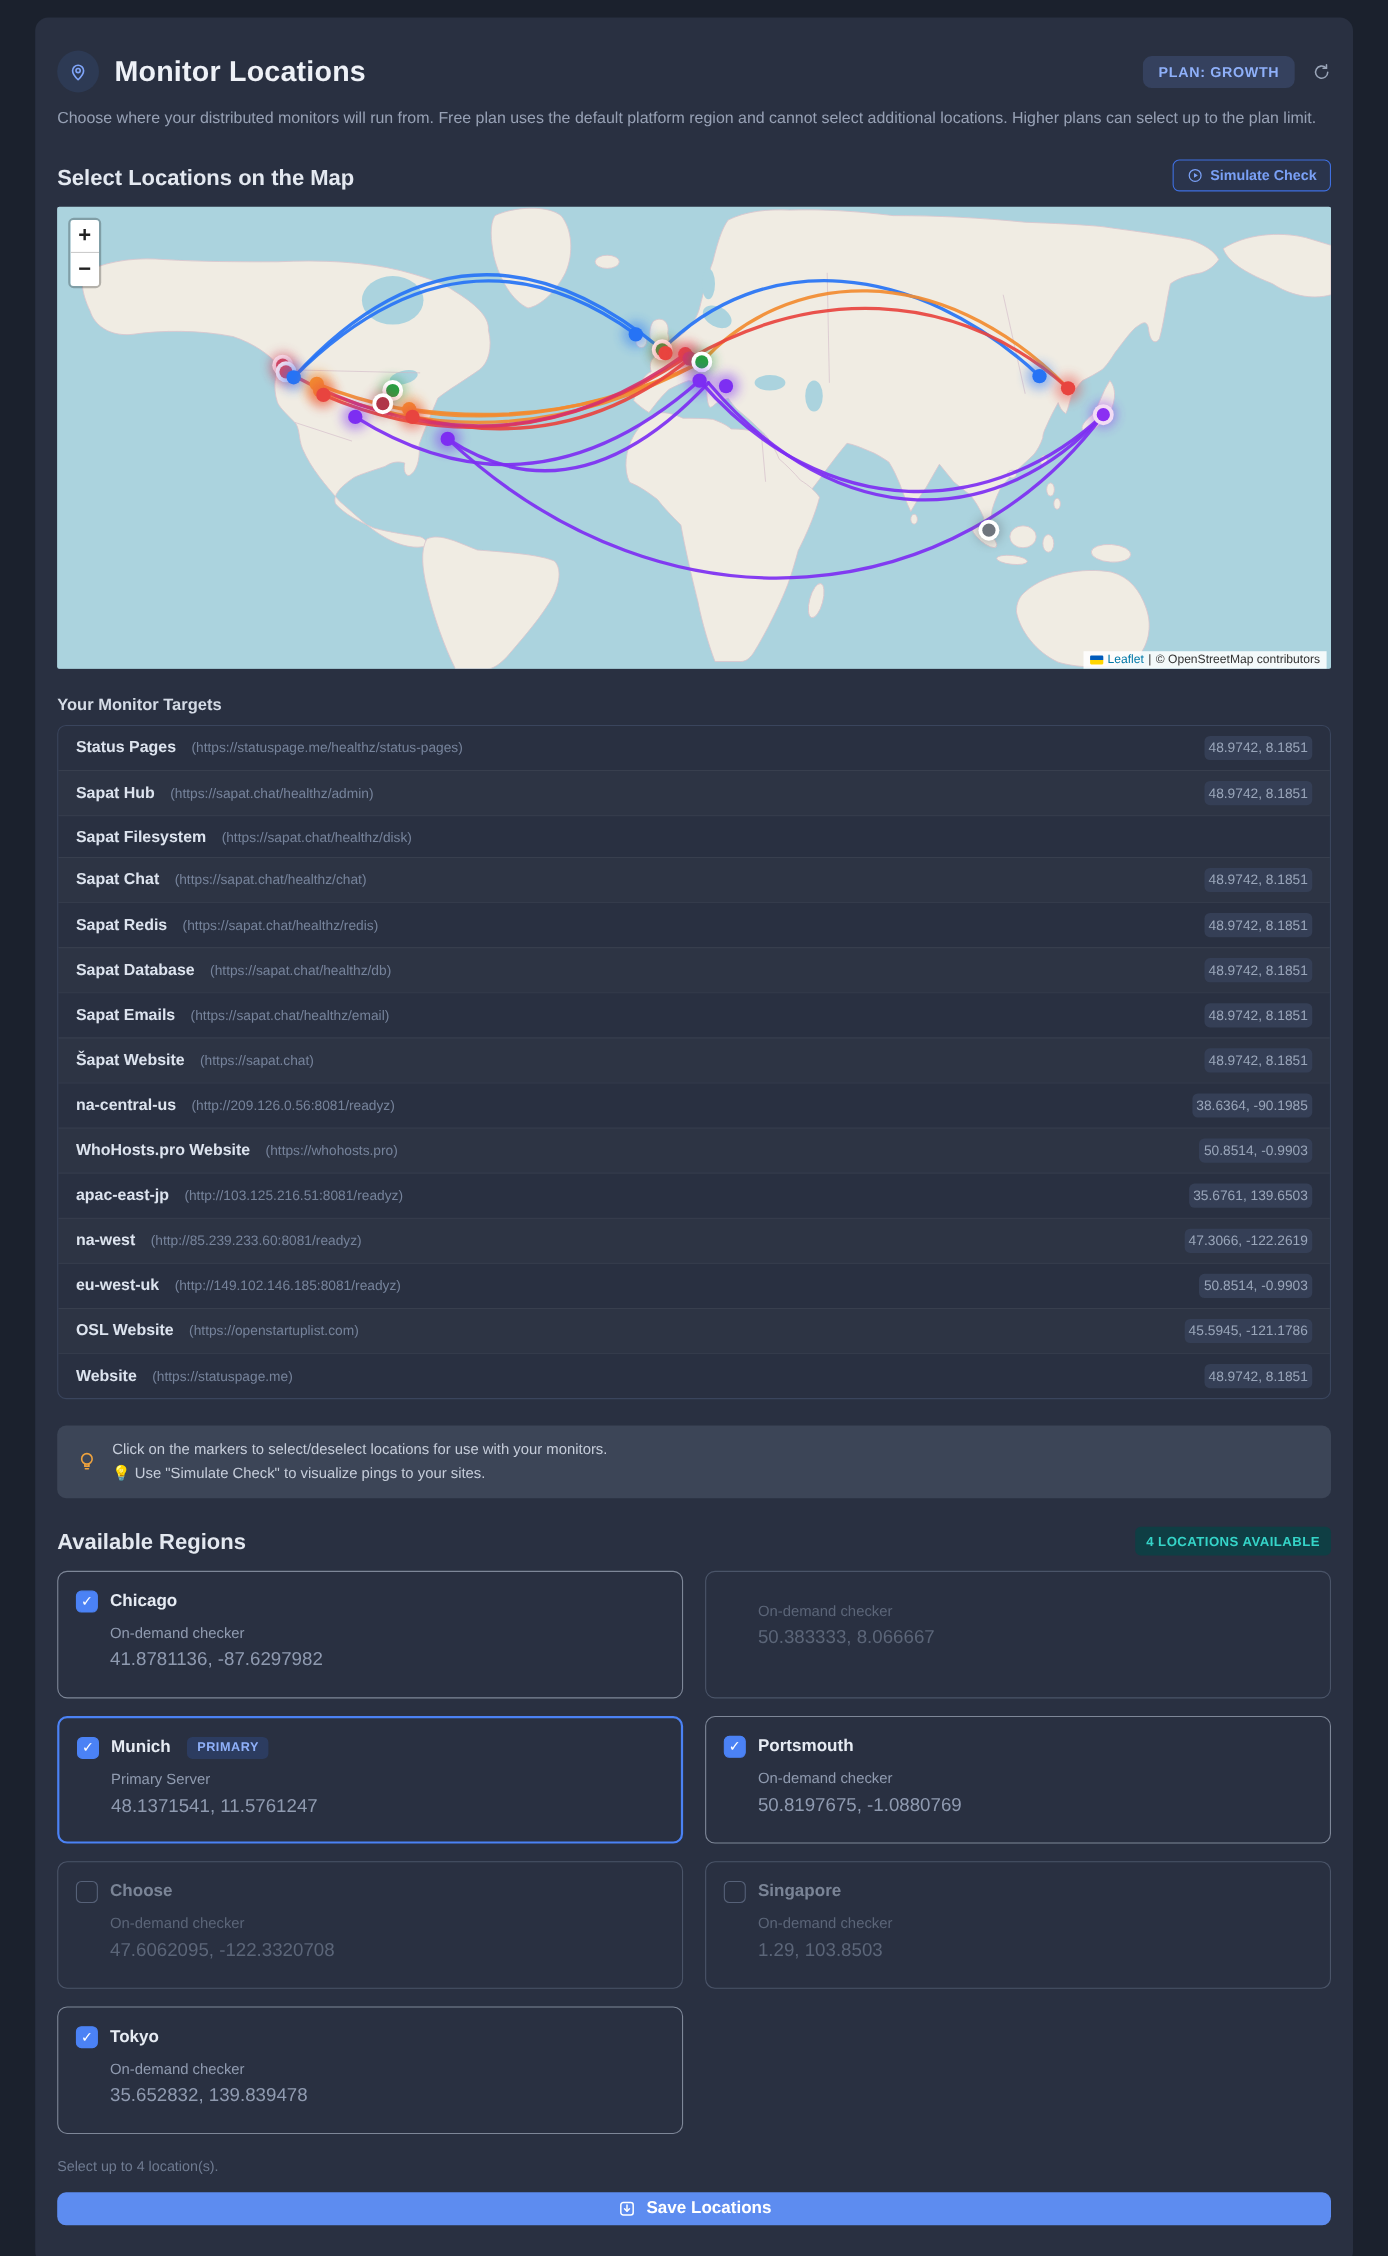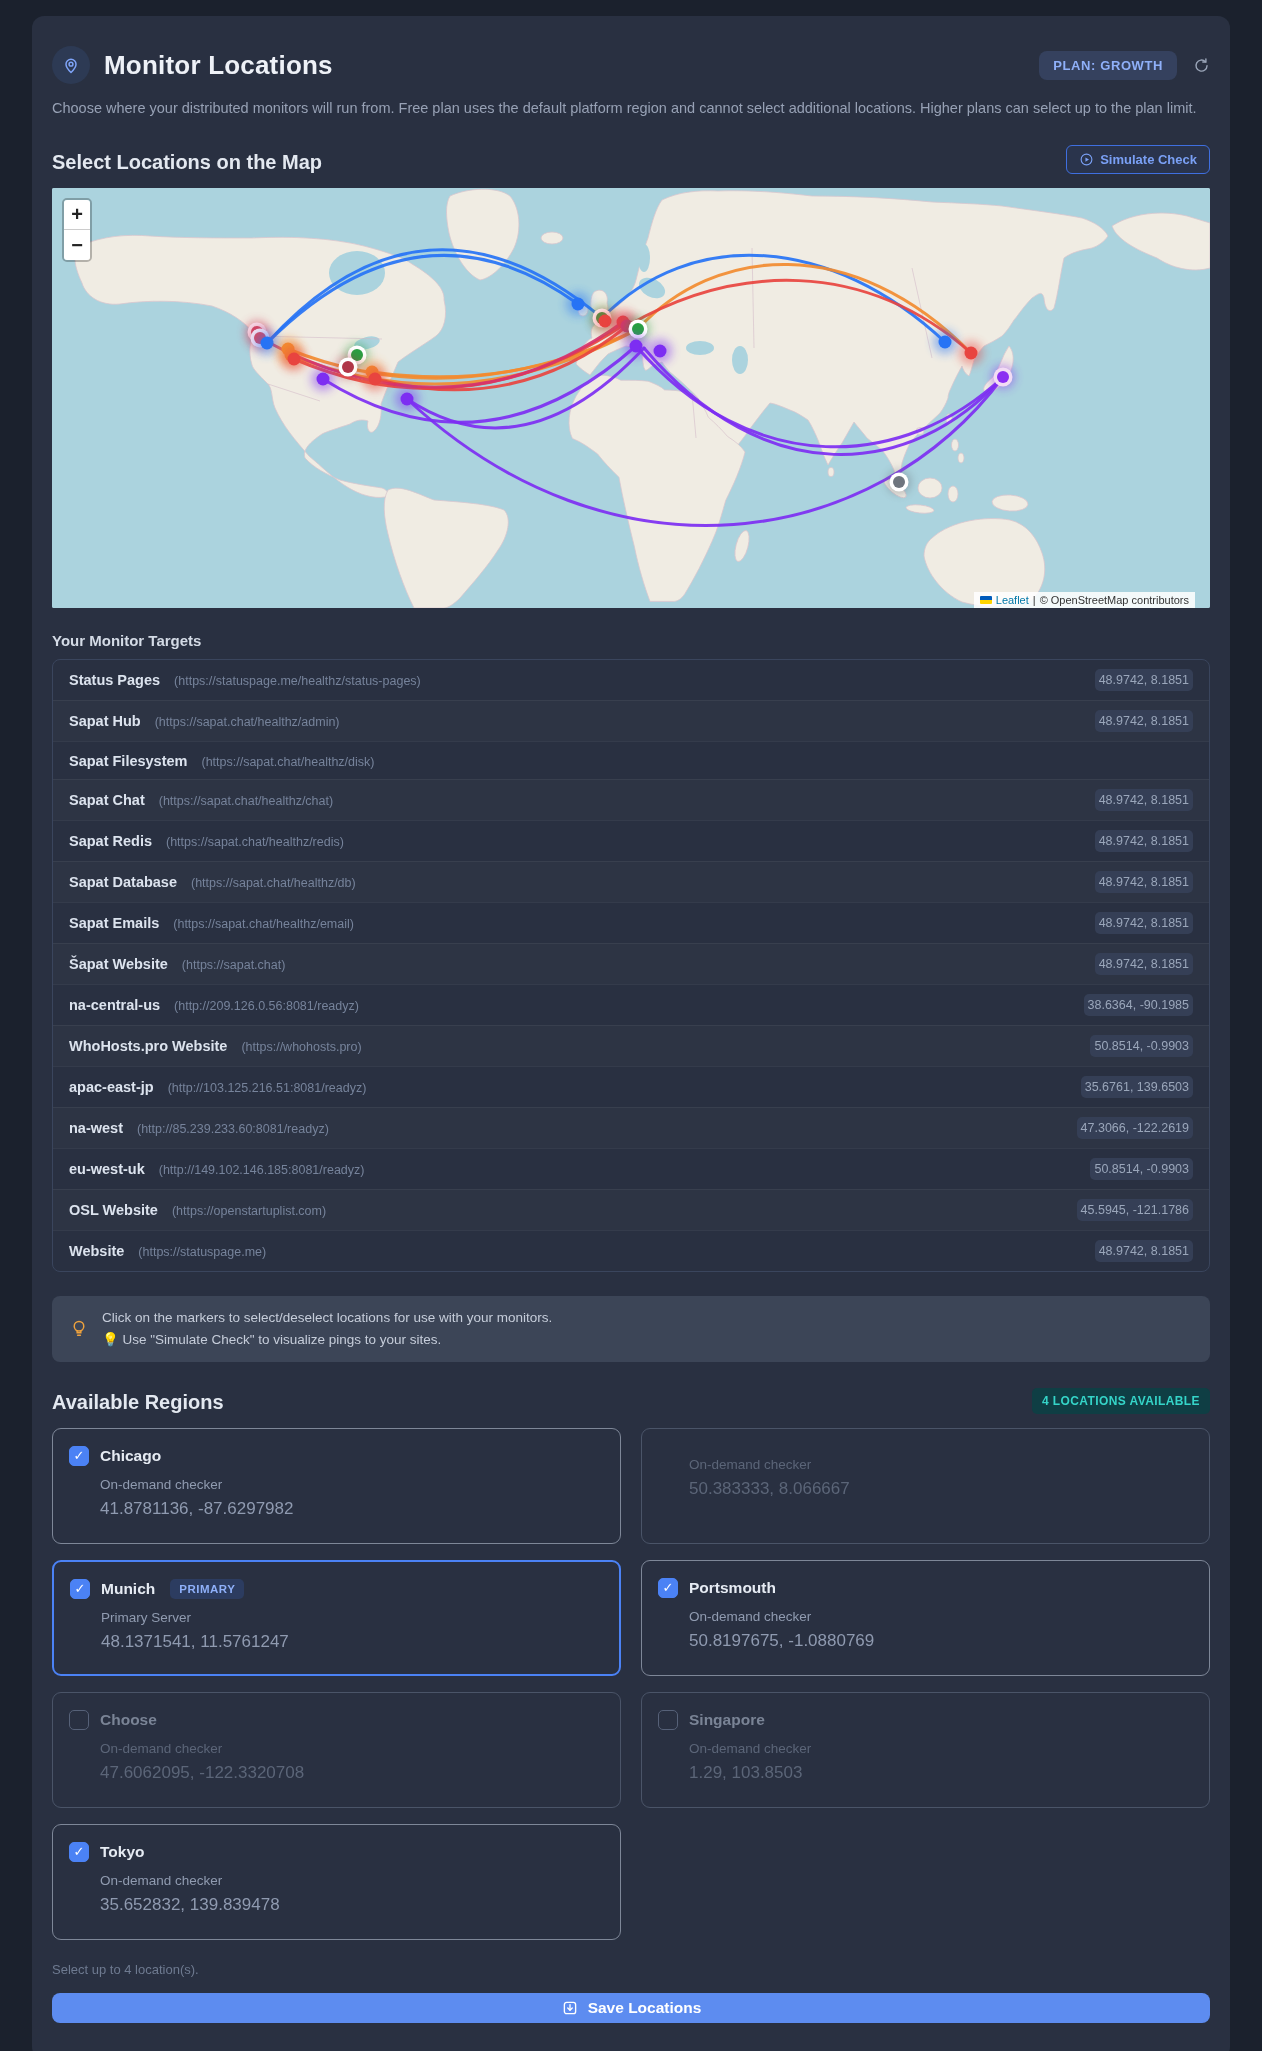--- a/index.html
+++ b/index.html
@@ -19,21 +19,21 @@
   .sec-row { display:flex; align-items:flex-end; justify-content:space-between; margin-top:26px; }
   .sec-h { font-size:20px; font-weight:700; color:#e3e8f0; }
   .sim-btn { display:flex; align-items:center; gap:6px; border:1px solid #3f6fe0; color:#7aa0f5; background:rgba(63,111,224,.07); font-size:13px; font-weight:600; padding:6px 12px; border-radius:6px; cursor:pointer; }
 
   
   .map-wrap { position:relative; margin-top:14px; width:1158px; height:420px; background:#abd3de; overflow:hidden; border-radius:2px; }
   .map-wrap svg.world { position:absolute; inset:0; }
   .zoomctl { position:absolute; top:10px; left:10px; width:30px; border:2px solid rgba(0,0,0,.25); border-radius:5px; overflow:hidden; z-index:5; }
   .zoomctl .zb { width:100%; height:30px; background:#fff; color:#222; font-size:20px; font-weight:700; display:flex; align-items:center; justify-content:center; cursor:pointer; }
   .zoomctl .zb:first-child { border-bottom:1px solid #ccc; }
-  .attrib { position:absolute; right:15px; bottom:0; background:rgba(255,255,255,.85); color:#333; font-size:11px; padding:2px 6px; z-index:5; display:flex; align-items:center; gap:4px; }
+  .attrib { position:absolute; right:4px; bottom:0; background:rgba(255,255,255,.85); color:#333; font-size:11px; padding:2px 6px; z-index:5; display:flex; align-items:center; gap:4px; }
   .attrib .lf { color:#0078a8; }
   .ua-flag { display:inline-block; width:12px; height:8px; border-radius:1px; background:linear-gradient(#005bbb 50%, #ffd500 50%); }
 
   
   .targets-h { margin-top:24px; font-size:15px; font-weight:700; color:#d4dbe6; }
   .targets-list { margin-top:10px; border:1px solid #3a455d; border-radius:8px; overflow:hidden; }
   .target-row { display:flex; align-items:center; justify-content:space-between; padding:9px 16px; min-height:38px; }
   .target-row + .target-row { border-top:1px solid rgba(255,255,255,.055); }
   .target-row.alt { background:rgba(255,255,255,.018); }
   .row-left { display:flex; align-items:baseline; gap:14px; }

